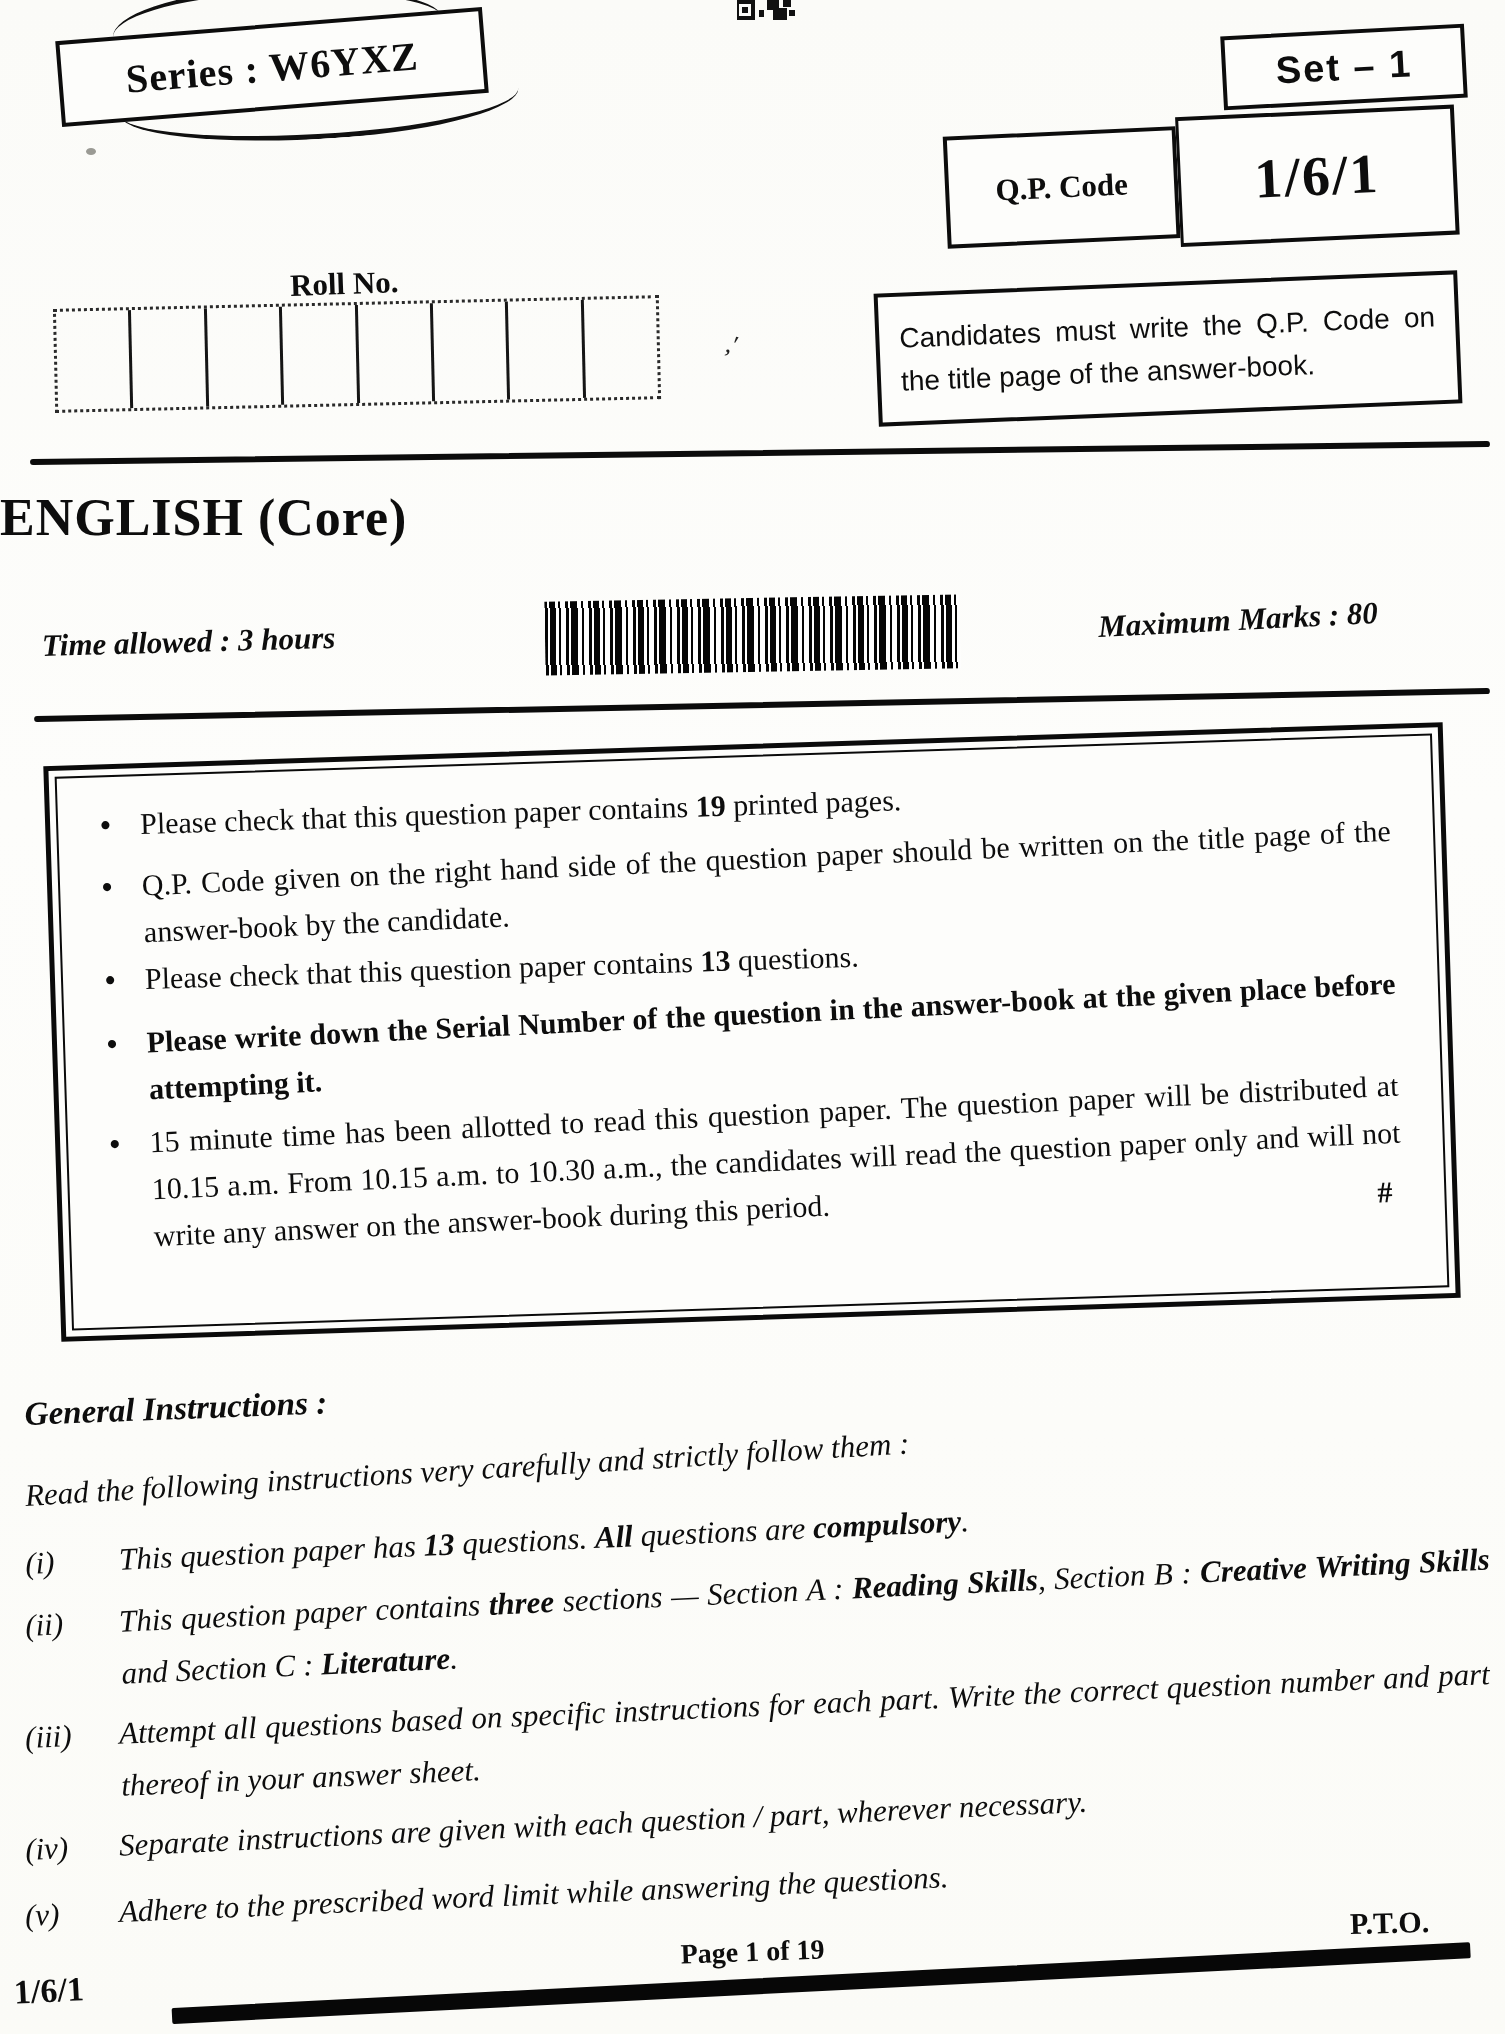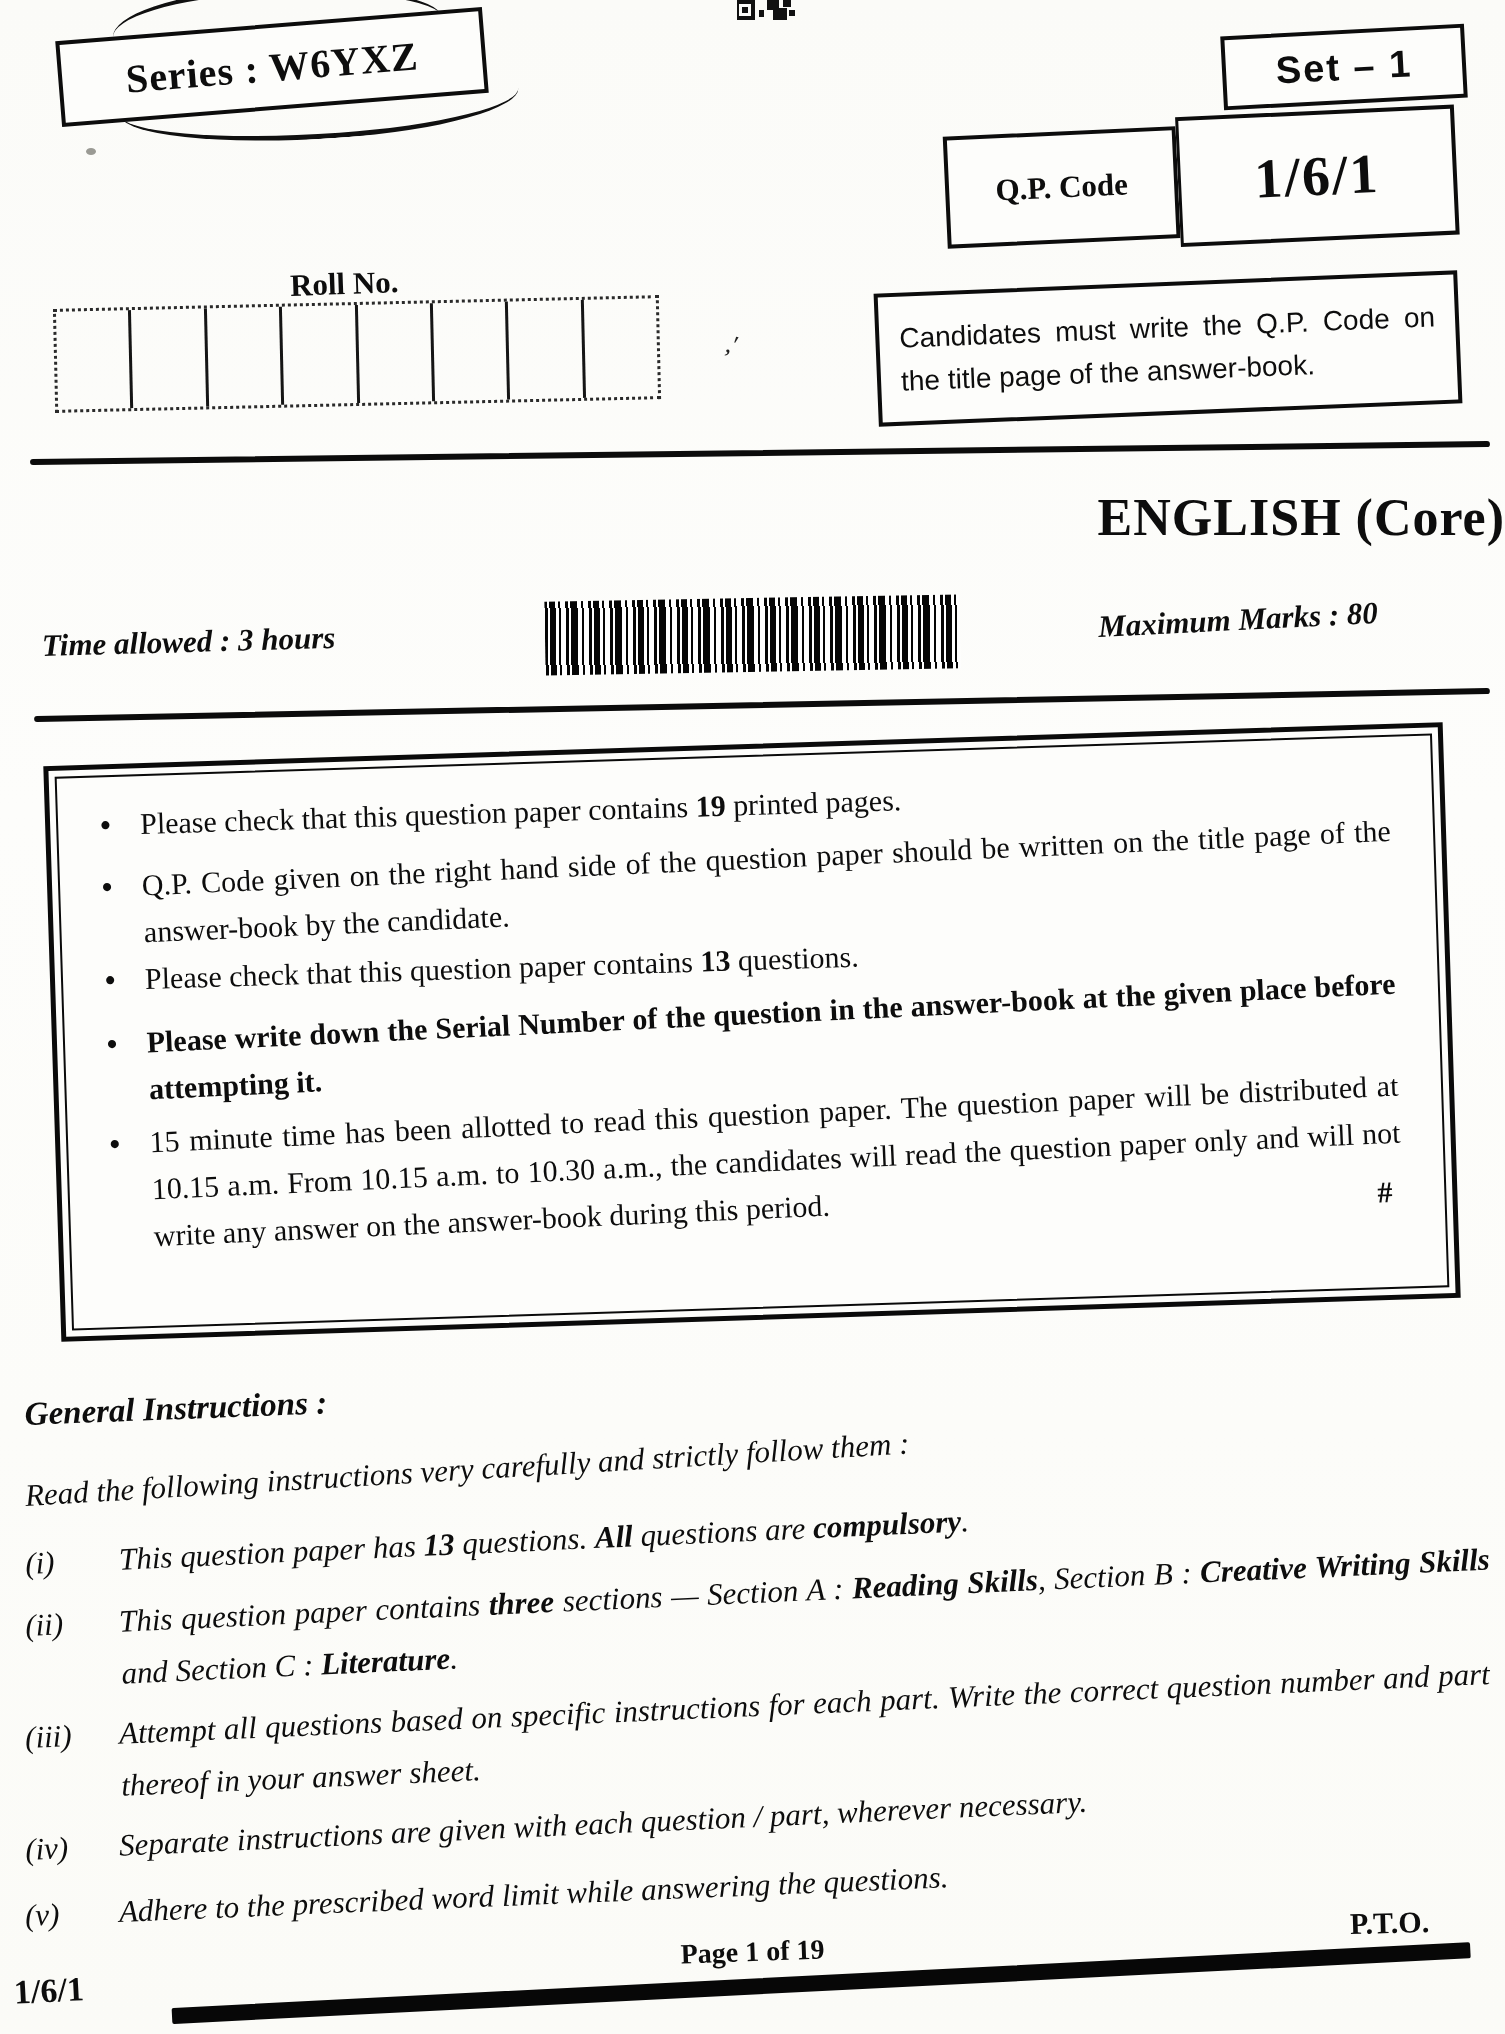--- a/index.html
+++ b/index.html
@@ -41,21 +41,21 @@
     transform:rotate(-1.3deg);display:flex;background:transparent;
   }
   .roll-cell{flex:1;}
   .roll-cell + .roll-cell{border-left:3px solid #151515;}
   .candidates-box{
     left:876px;top:282px;width:536px;border:4px solid #0c0c0c;background:#fdfdfb;
     transform:rotate(-2.3deg);padding:20px 20px 18px 20px;
     font-family:"Liberation Sans",sans-serif;font-size:28px;line-height:1.55;text-align:justify;
   }
   .rule1{left:30px;top:450px;width:1460px;height:6px;background:#0b0b0b;border-radius:4px;transform:rotate(-0.7deg);}
-  .page-title{left:0;right:0;top:488px;text-align:right;font-weight:bold;font-size:52px;letter-spacing:1px;}
+  .page-title{left:0;right:0;top:488px;text-align:left;font-weight:bold;font-size:52px;letter-spacing:1px;}
   .time-allowed{left:42px;top:624px;font-style:italic;font-weight:bold;font-size:31px;transform:rotate(-1.6deg);}
   .barcode{
     left:545px;top:598px;width:415px;height:74px;transform:rotate(-1deg);
     background:repeating-linear-gradient(90deg,
       #050505 0 3px,#fff 3px 5px,#050505 5px 11px,#fff 11px 14px,
       #050505 14px 16px,#fff 16px 21px,#050505 21px 24px,#fff 24px 26px,
       #050505 26px 33px,#fff 33px 37px,#050505 37px 39px,#fff 39px 44px);
   }
   .max-marks{left:1098px;top:602px;font-style:italic;font-weight:bold;font-size:31px;transform:rotate(-2.9deg);}
   .rule2{left:34px;top:702px;width:1456px;height:6px;background:#0b0b0b;border-radius:4px;transform:rotate(-1.1deg);}

